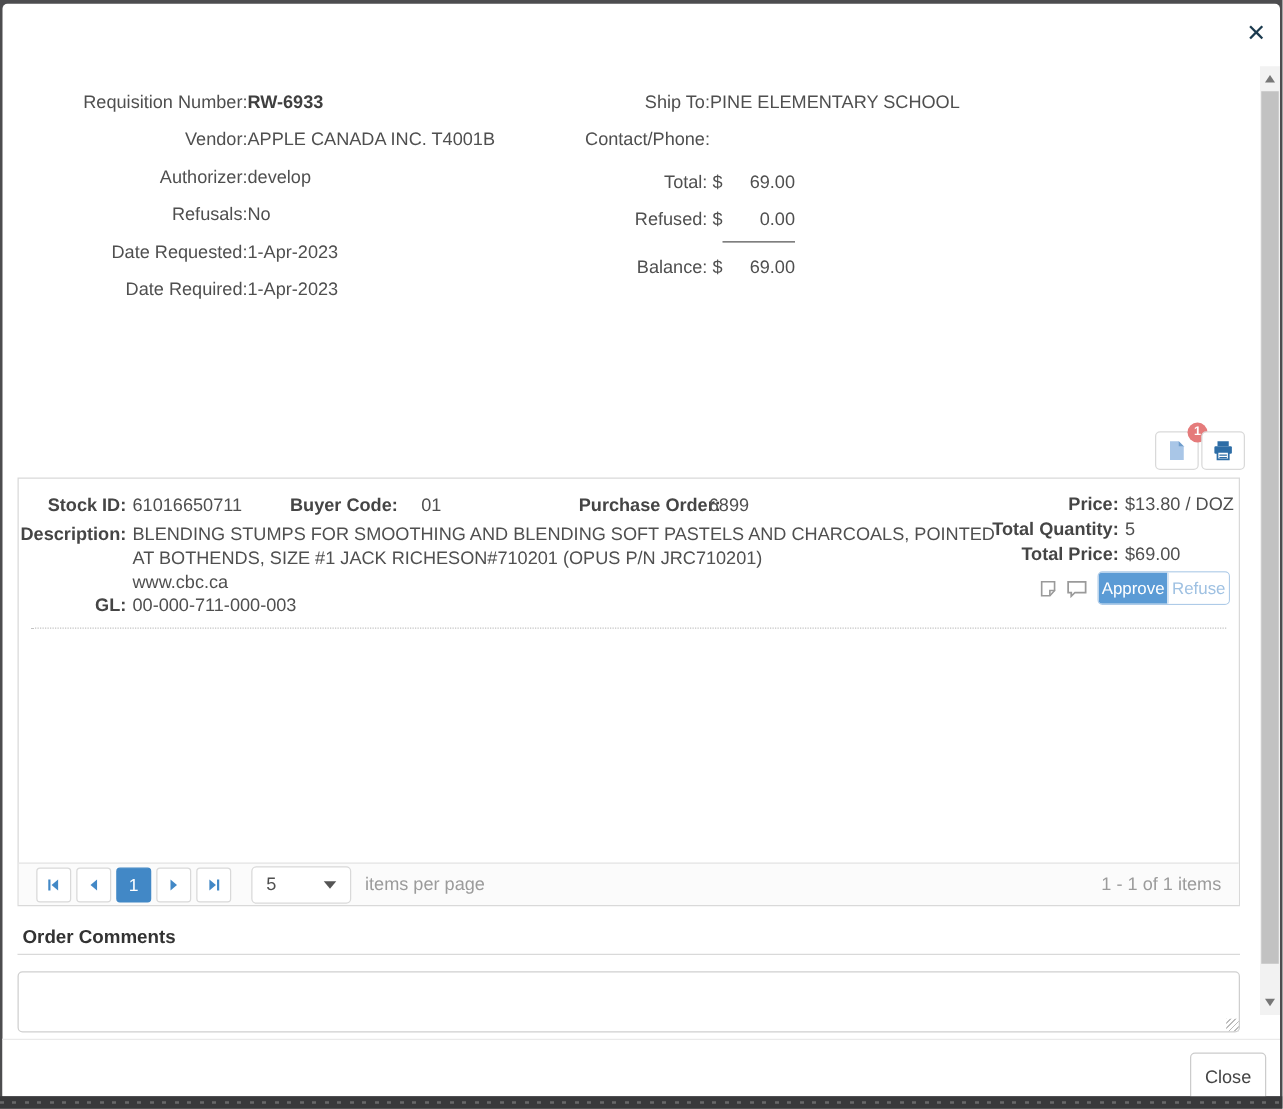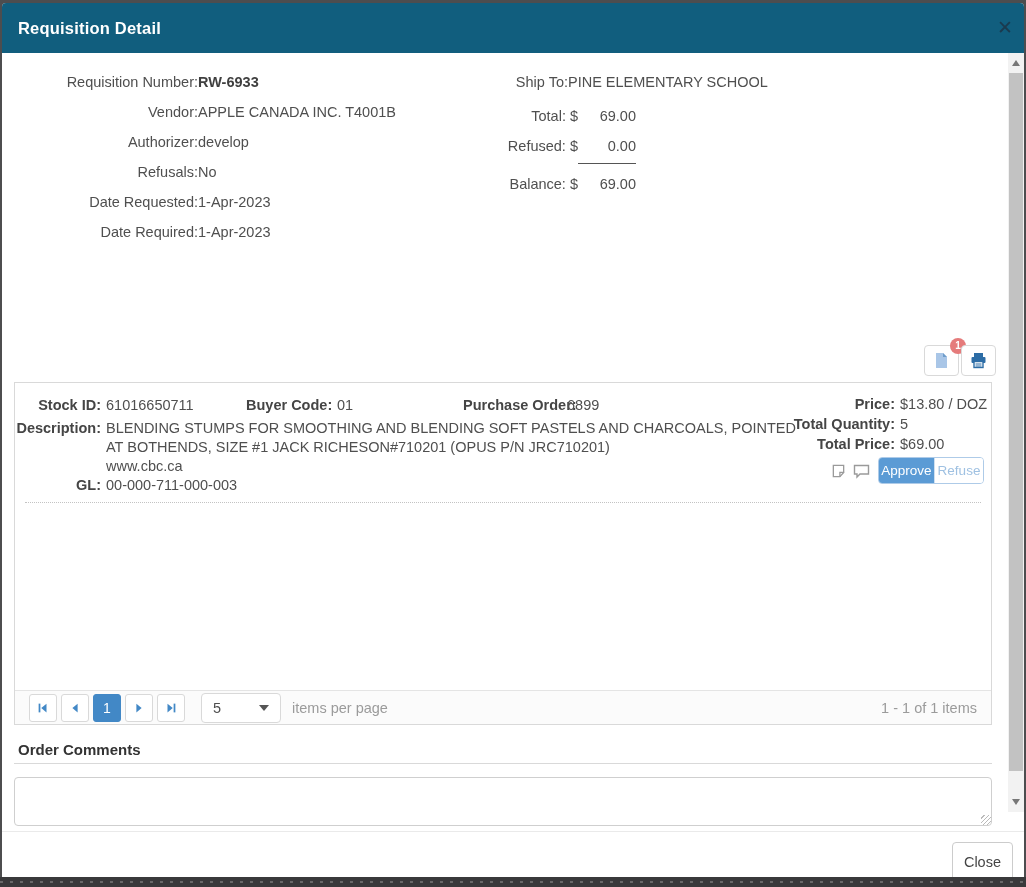--- a/index.html
+++ b/index.html
@@ -130,23 +130,20 @@
   .sb-up { top:2px; } .sb-down { bottom:2px; }
   .tri-up { width:0; height:0; border-left:4px solid transparent; border-right:4px solid transparent; border-bottom:6px solid #777; }
   .tri-down { width:0; height:0; border-left:4px solid transparent; border-right:4px solid transparent; border-top:6px solid #777; }
   .sb-thumb { position:absolute; left:1px; top:20px; width:14px; height:698px; background:#c2c2c2; cursor:pointer; }
 </style>
 </head>
 <body>
 
 <div class="modal">
 
-  <div class="titlebar">
-    <span class="title">Requisition Detail</span>
-  </div>
   <span class="close-x">✕</span>
 
   <div class="info-left">
     <div class="info-row">
       <span class="ilbl">Requisition Number:</span><span class="ival bold">RW-6933</span>
     </div>
     <div class="info-row">
       <span class="ilbl">Vendor:</span><span class="ival">APPLE CANADA INC. T4001B</span>
     </div>
     <div class="info-row">
@@ -159,20 +156,23 @@
       <span class="ilbl">Date Requested:</span><span class="ival">1-Apr-2023</span>
     </div>
     <div class="info-row">
       <span class="ilbl">Date Required:</span><span class="ival">1-Apr-2023</span>
     </div>
   </div>
 
   <div class="info-right">
     <div class="rrow">
       <span class="rlbl">Ship To:</span><span>PINE ELEMENTARY SCHOOL</span>
+    </div>
+    <div class="rrow">
+      <span class="rlbl">Contact/Phone:</span><span></span>
     </div>
     <div class="totals">
       <div class="trow">
         <span class="tlbl">Total: $</span><span class="tamt">69.00</span>
       </div>
       <div class="trow">
         <span class="tlbl">Refused: $</span><span class="tamt refused">0.00</span>
       </div>
       <div class="trow balance">
         <span class="tlbl">Balance: $</span><span class="tamt">69.00</span>
@@ -200,21 +200,21 @@
             <line x1="5.5" y1="14" x2="11.5" y2="14" stroke="#2d6da6" stroke-width="1"></line>
           </svg>
       </span>
     </div>
   </div>
 
   <div class="items-panel">
 
     <span class="pos lbl-r b" style="left:0; top:13px; width:86px;">Stock ID:</span>
     <span class="pos" style="left:91px; top:13px;">61016650711</span>
-    <span class="pos b" style="left:231px; top:13px;">Buyer Code:</span>
+    <span class="pos b" style="left:217px; top:13px;">Buyer Code:</span>
     <span class="pos" style="left:322px; top:13px;">01</span>
     <span class="pos b" style="left:448px; top:13px;">Purchase Order:</span>
     <span class="pos" style="left:552px; top:13px;">6899</span>
 
     <div class="left-block">
       <div class="desc-row">
         <span class="dlbl">Description:</span>
         <div class="dtext">
           <div>BLENDING STUMPS FOR SMOOTHING AND BLENDING SOFT PASTELS AND CHARCOALS, POINTED AT BOTHENDS, SIZE #1 JACK RICHESON#710201 (OPUS P/N JRC710201)</div>
           <div>www.cbc.ca</div>

